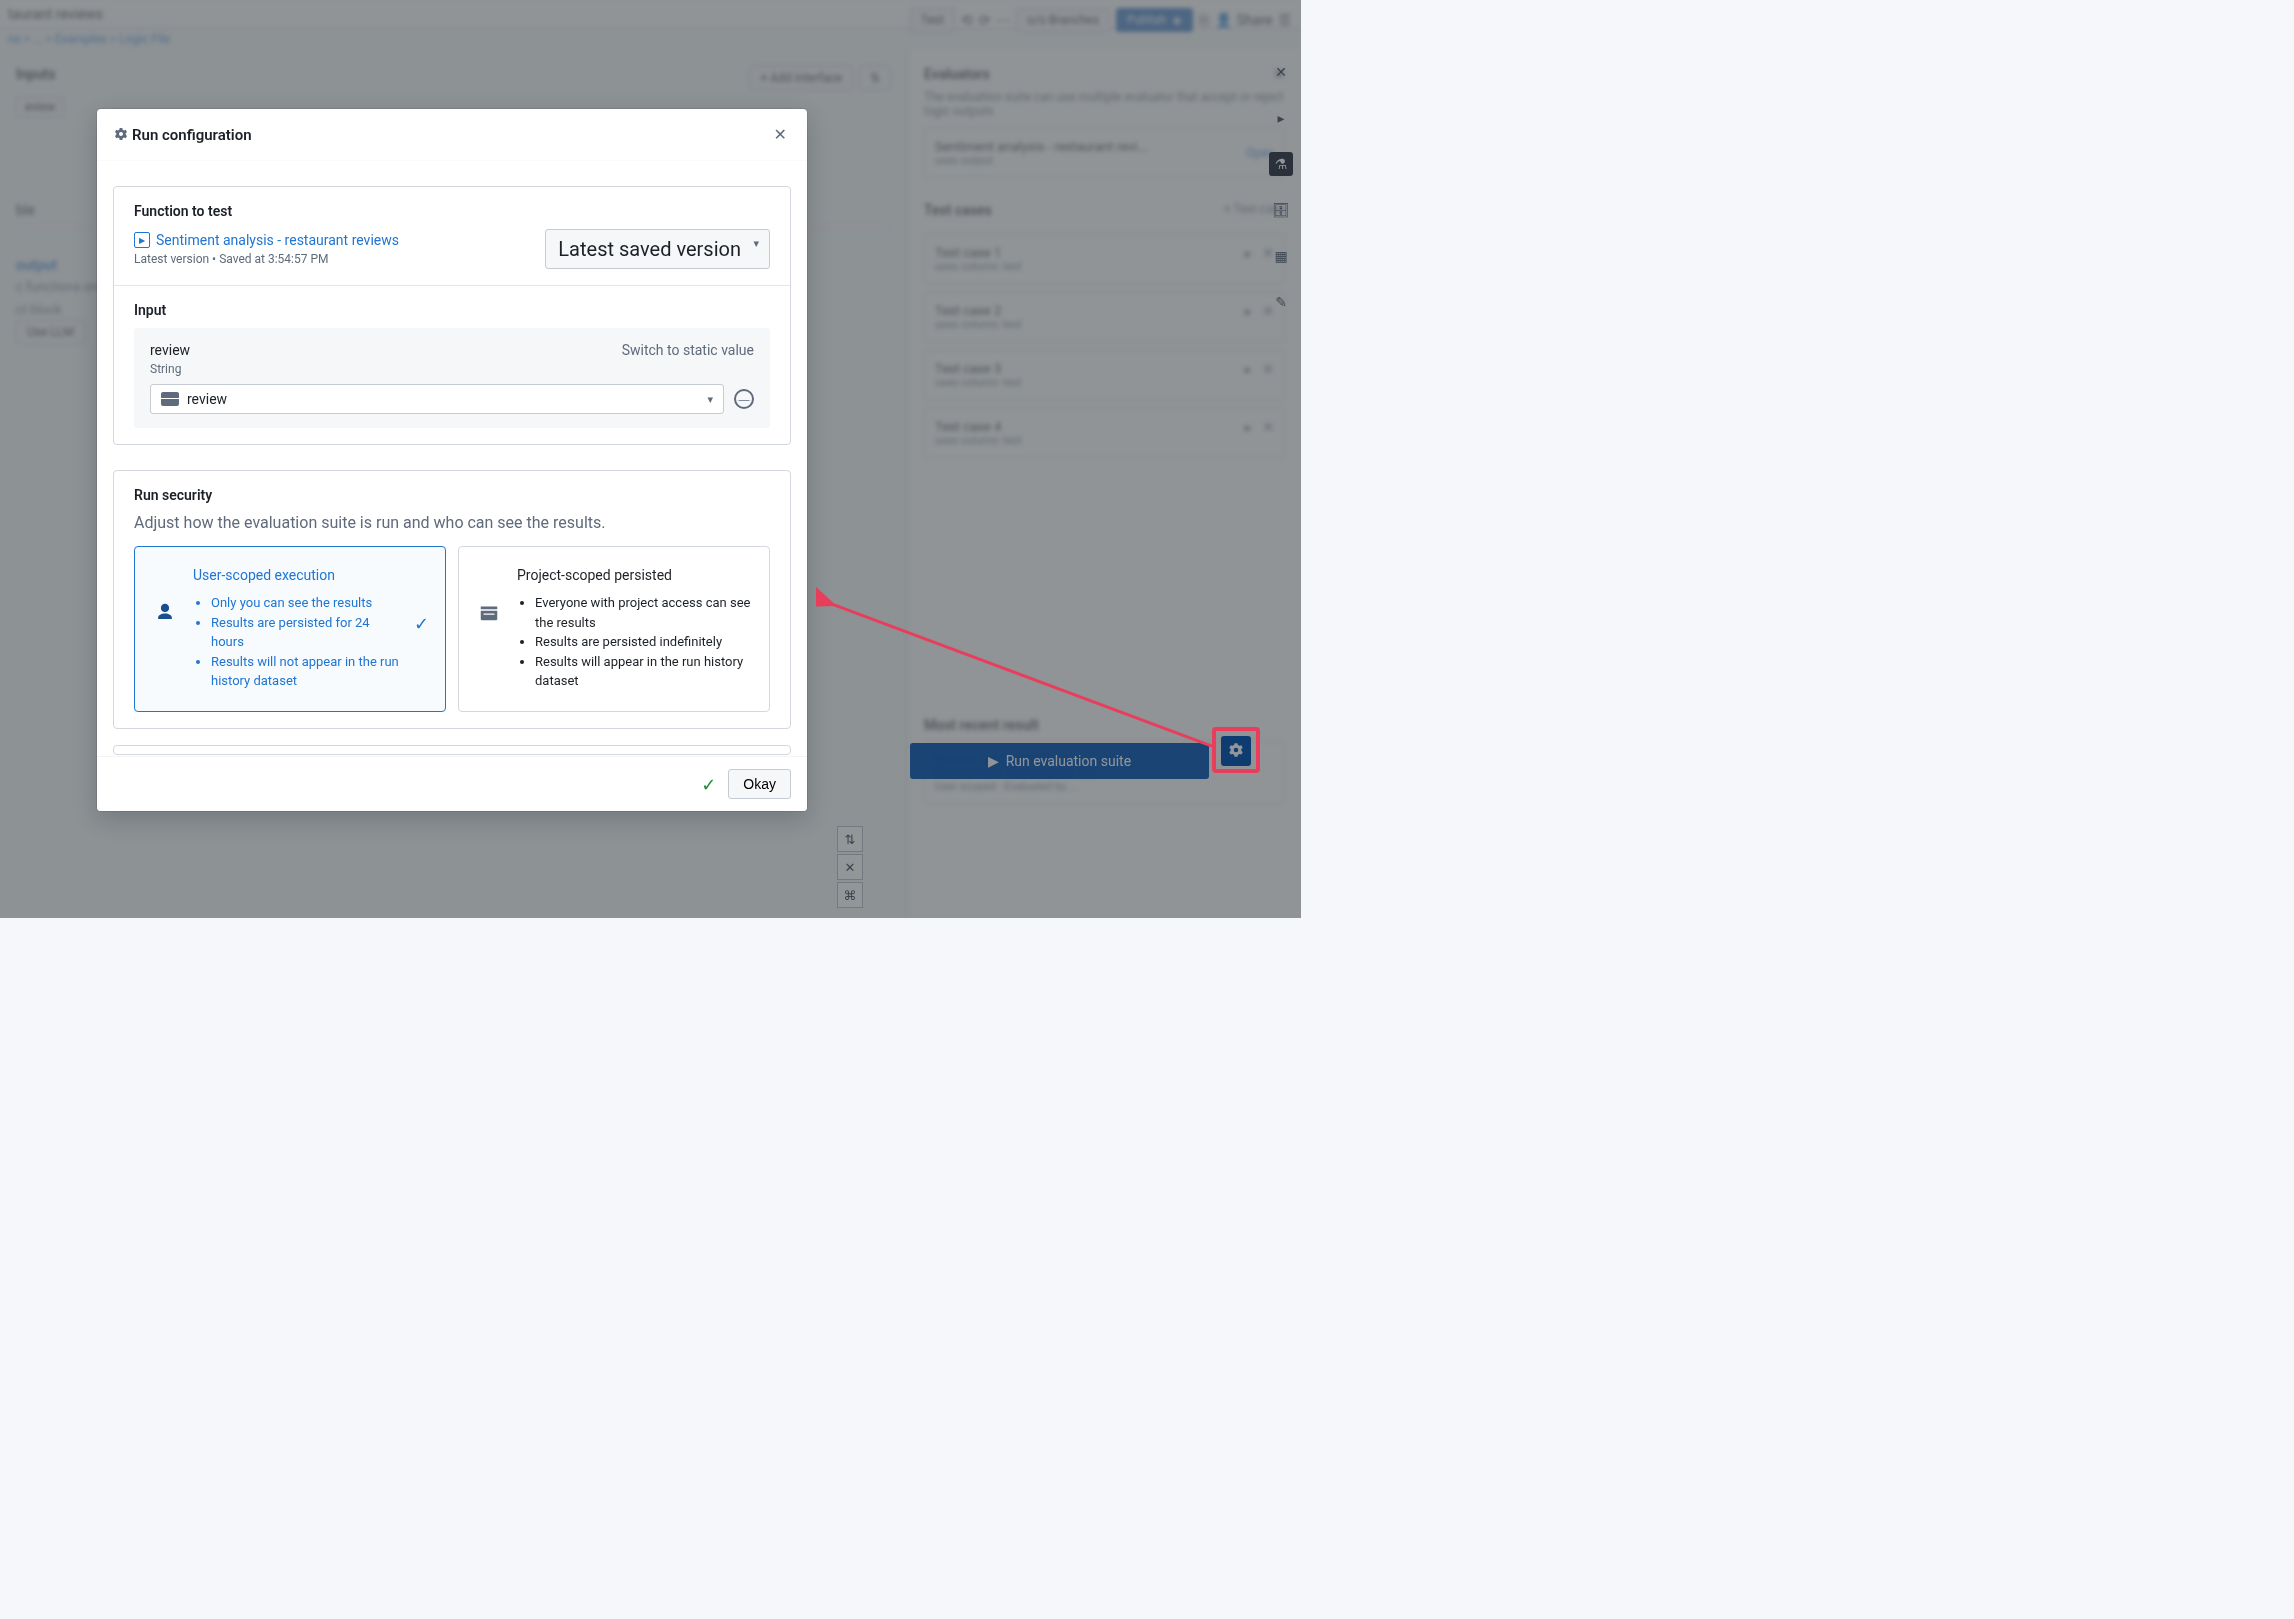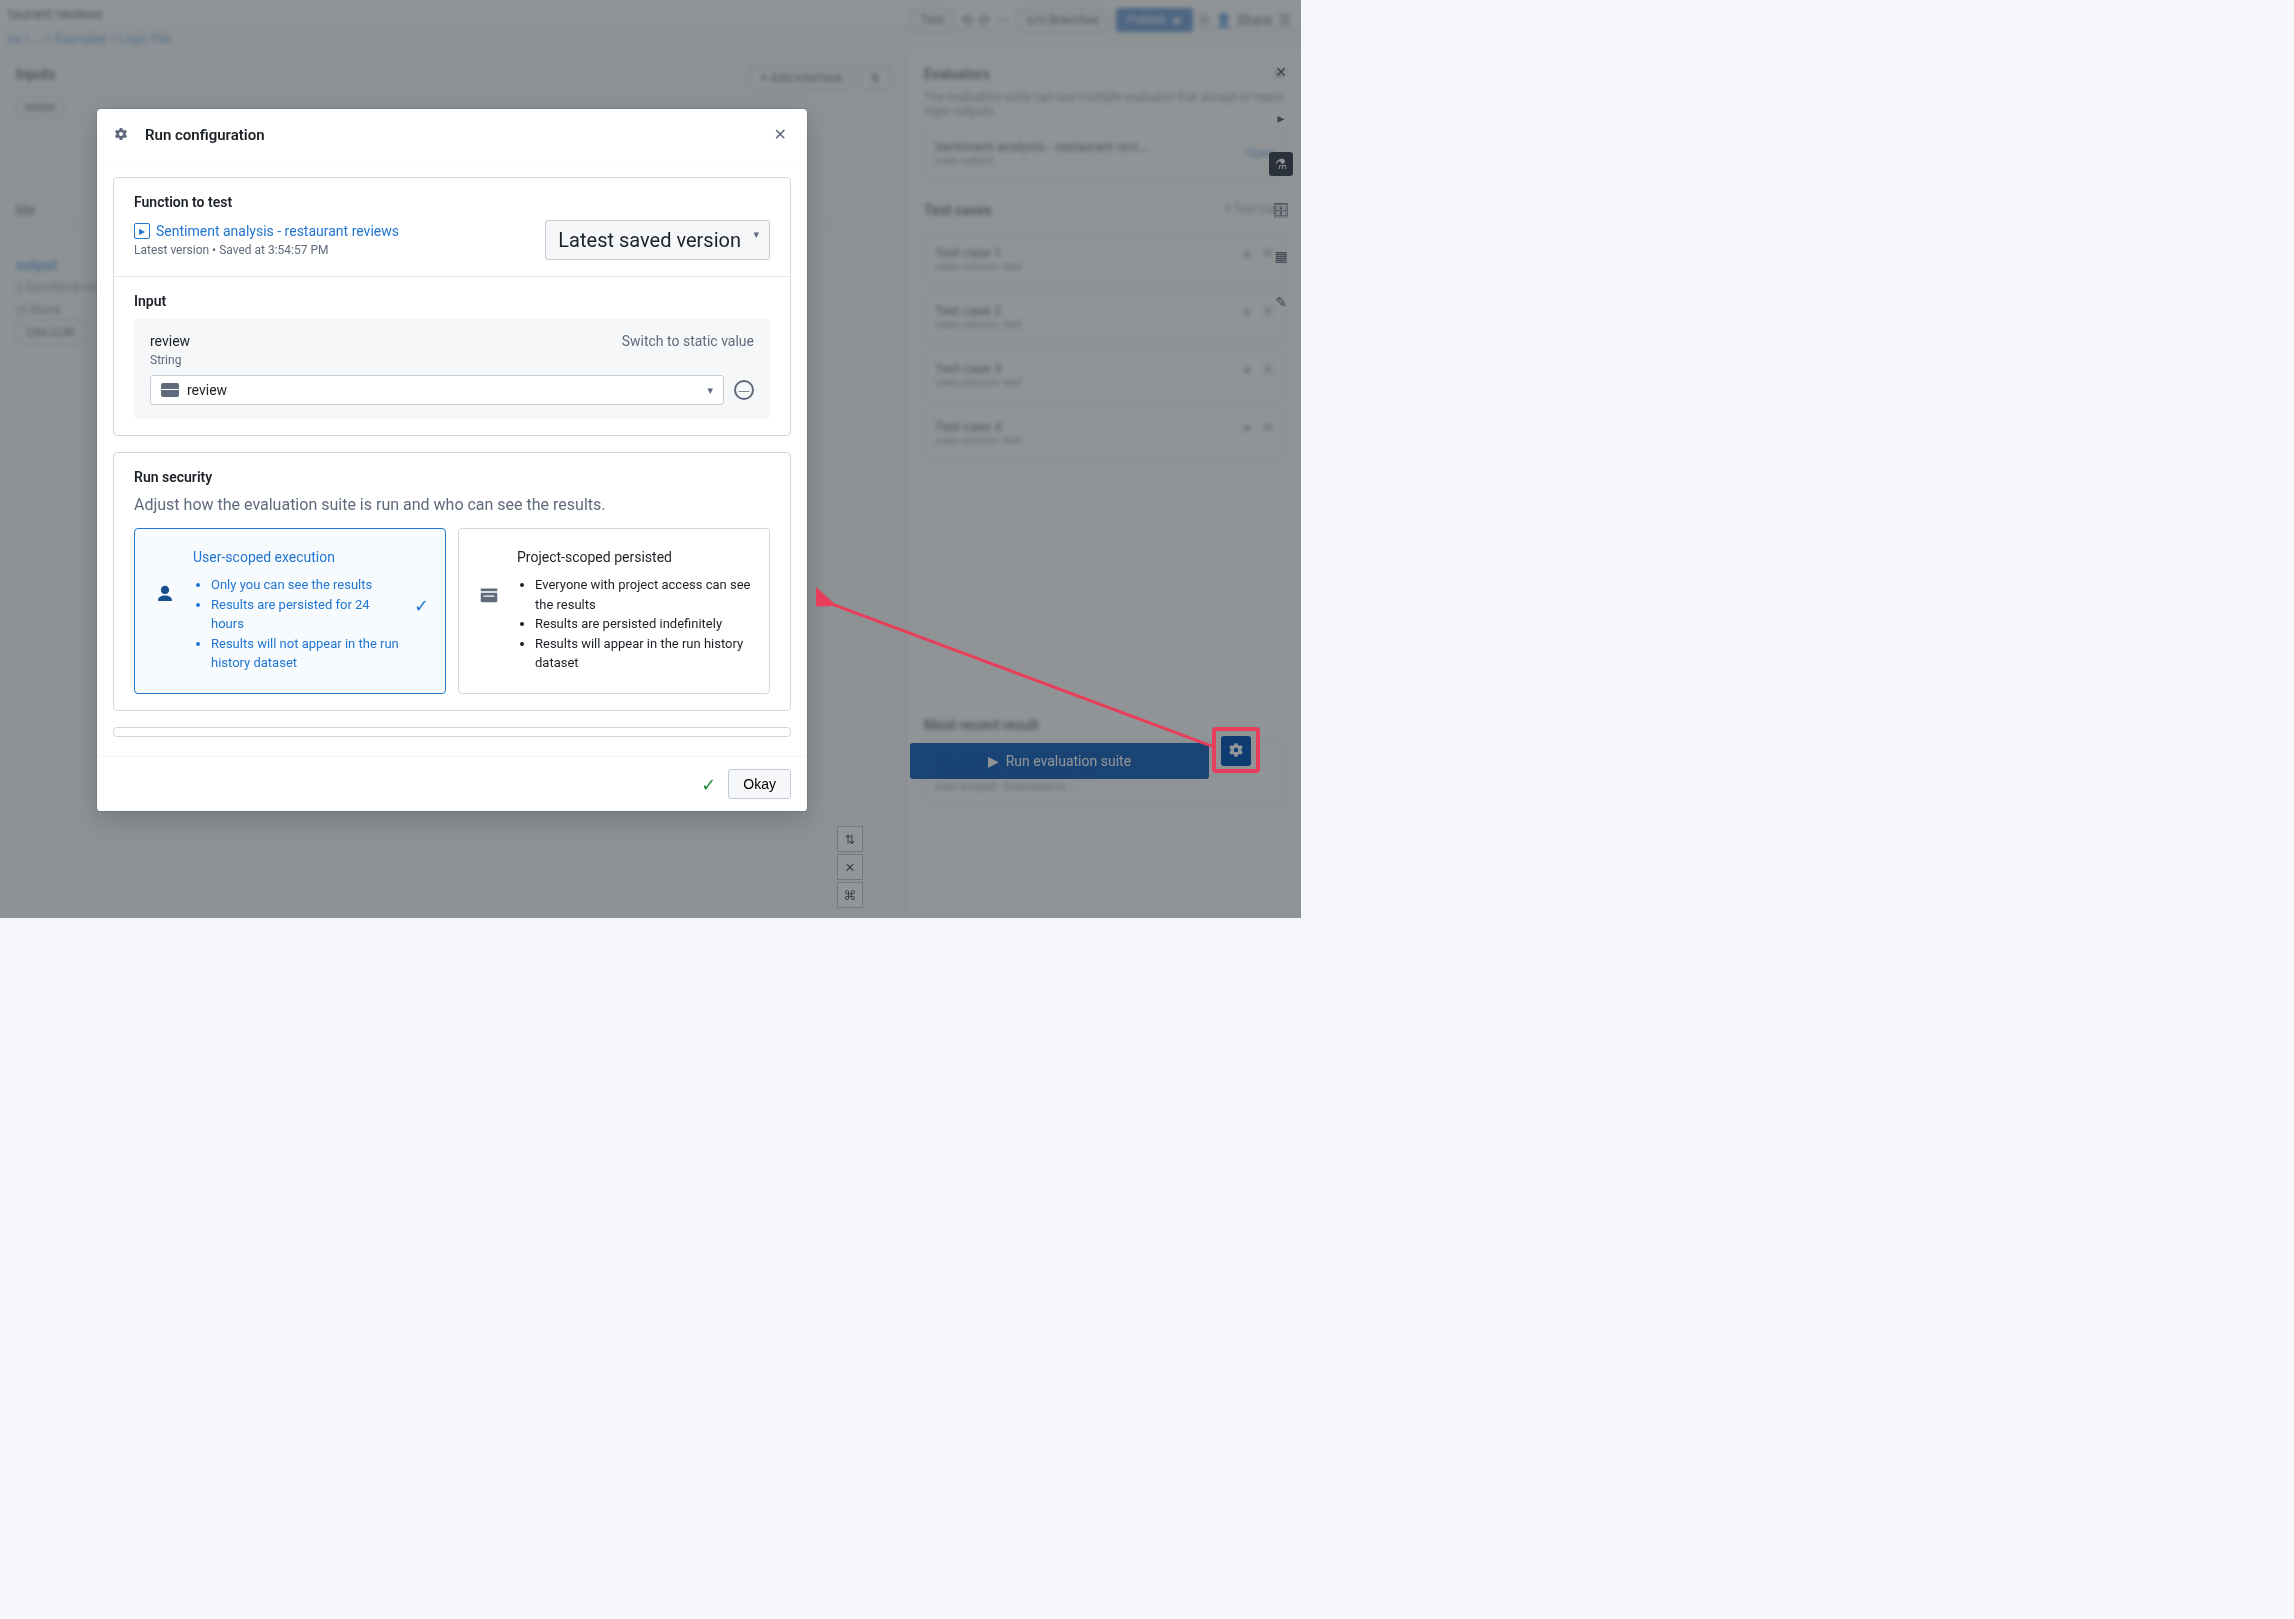--- a/index.html
+++ b/index.html
@@ -110,21 +110,21 @@
       box-shadow: 0 0 0 1px rgba(16,22,26,.1), 0 8px 24px rgba(16,22,26,.2);
       display: flex;
       flex-direction: column;
       overflow: hidden;
     }
     
     .modal-header {
       padding: 12px 16px;
       display: flex;
       align-items: center;
-      gap: 16px;
+      gap: 3px;
       border-bottom: 1px solid rgba(0,0,0,0.02);
     }
     .modal-header .title {
       font-weight: 600;
       font-size: 15px;
       flex: 1;
     }
     .close-btn {
       background: none;
       border: none;
@@ -136,21 +136,21 @@
     
     .modal-body {
       flex: 1;
       overflow-y: auto;
       padding: 0 16px 16px;
     }
     
     .card {
       border: 1px solid #d3d8de;
       border-radius: 4px;
-      margin-top: 16px;
+      margin-top: 25px;
       background: #fff;
     }
     .card-section {
       padding: 16px 20px;
     }
     .card-section + .card-section {
       border-top: 1px solid #e5e8eb;
     }
     .section-label {
       font-weight: 600;

